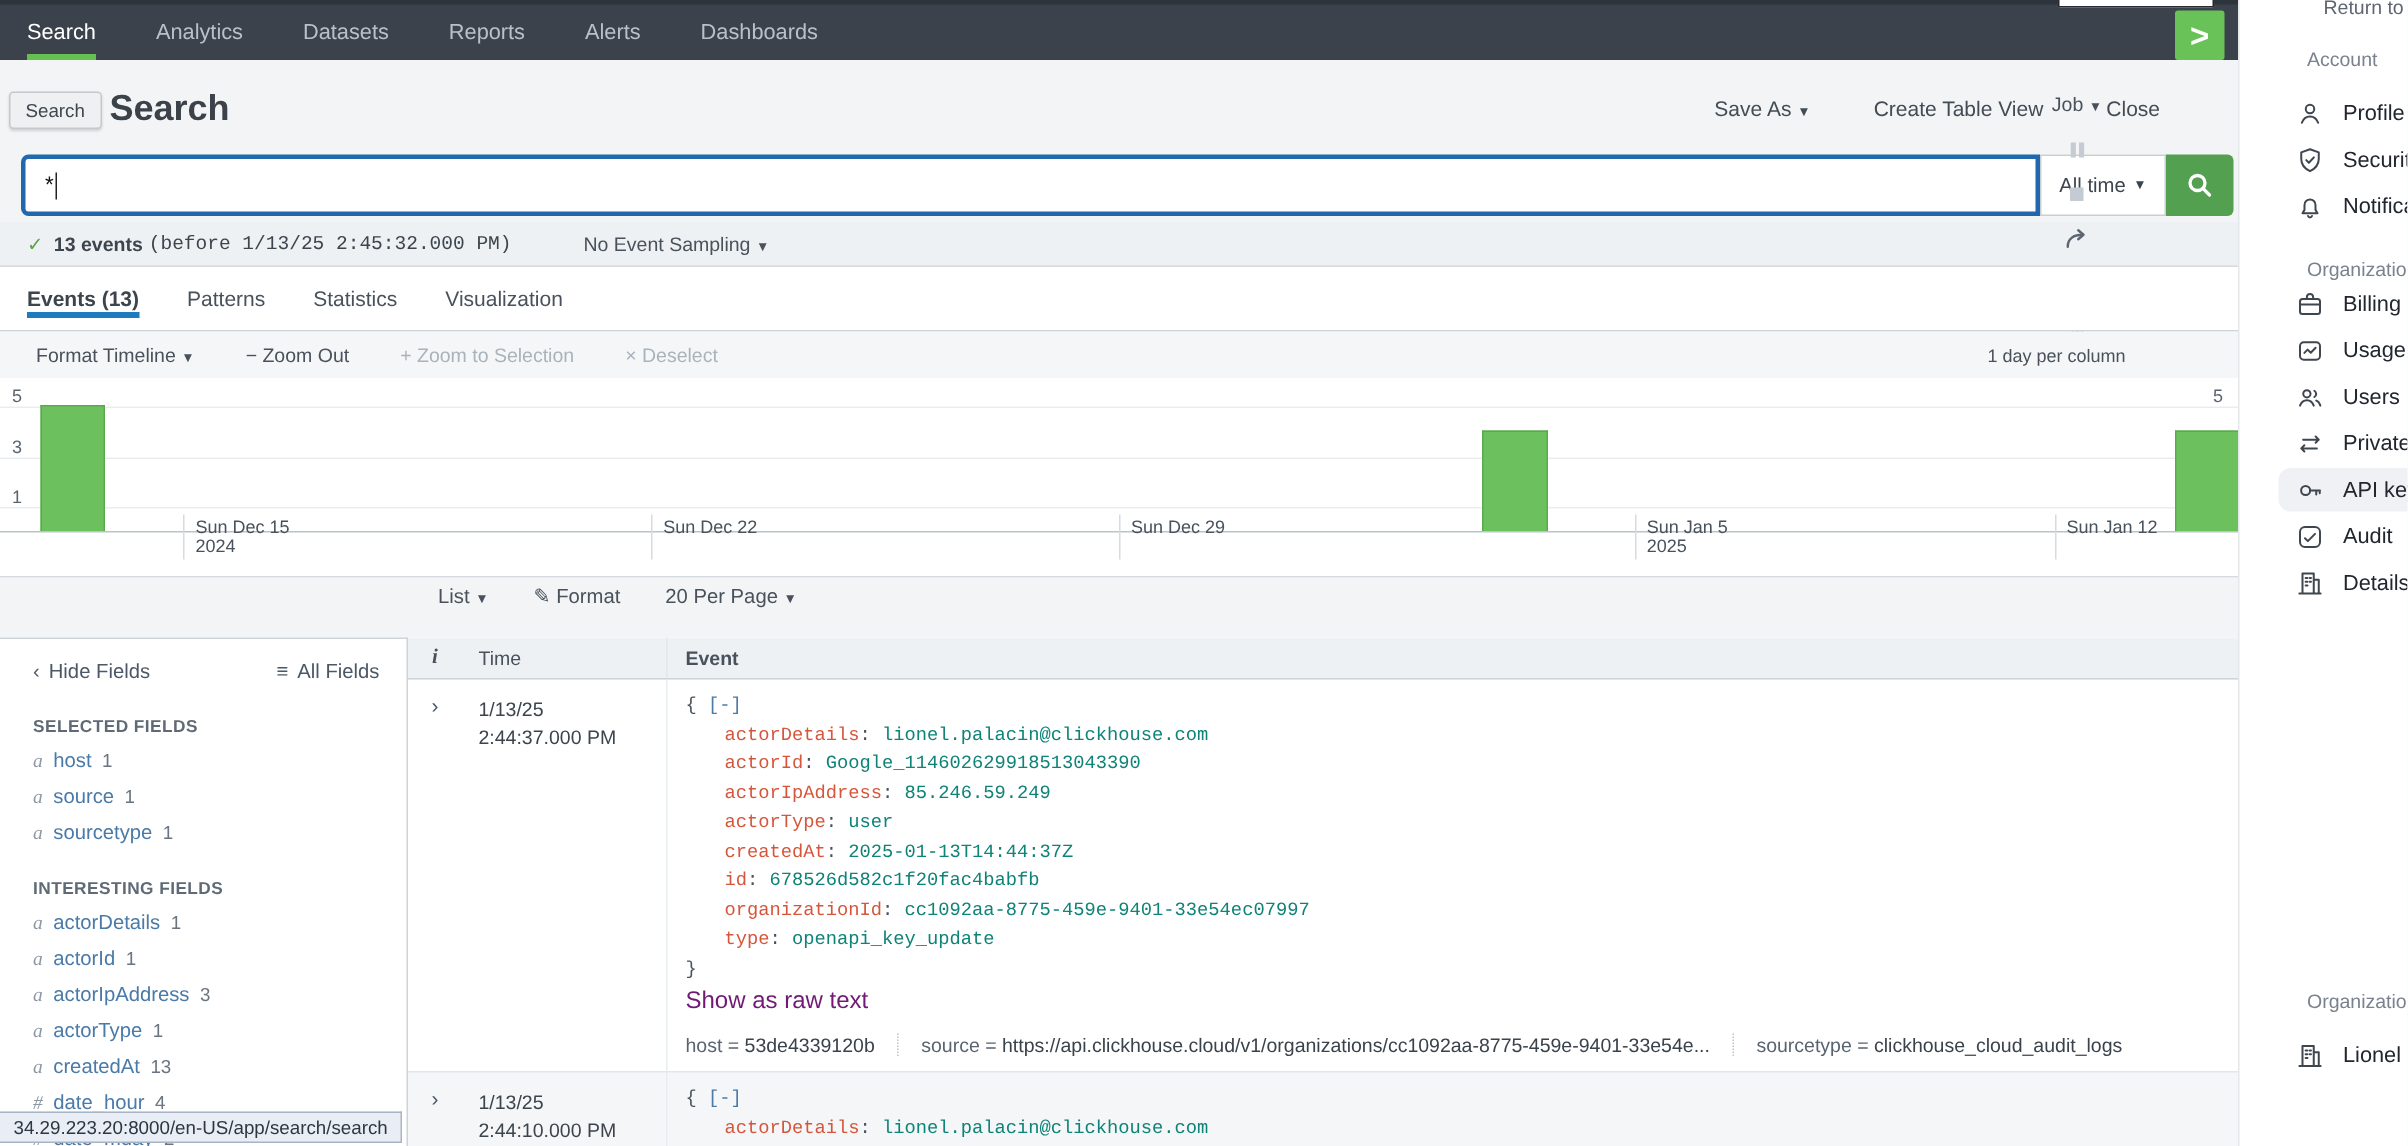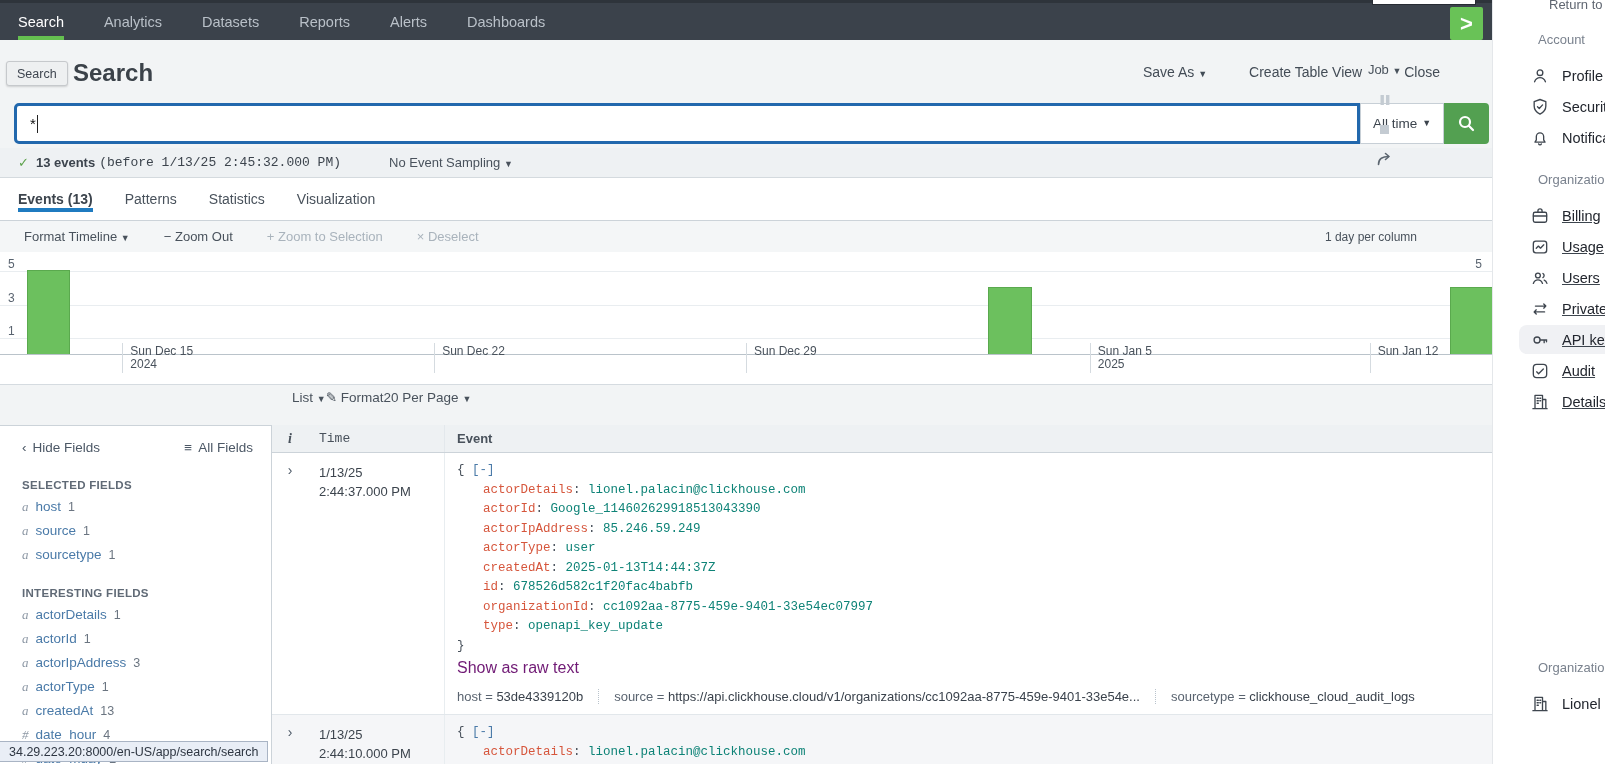--- a/index.html
+++ b/index.html
@@ -56,37 +56,37 @@
   
   .timeline { position:absolute; left:0; top:252px; width:100%; height:133px; background:#fff; border-bottom:1px solid #d5dbe0; }
   .plot { position:absolute; left:0; top:0; width:100%; height:103px; border-bottom:1px solid #bac3ca; }
   .gridline { position:absolute; left:0; width:100%; height:1px; background:#e9edf0; }
   .ylab { position:absolute; font-size:12px; color:#5a6470; }
   .tl-bar { position:absolute; bottom:0; background:#6cc05e; border:1px solid #5aa94e; border-bottom:none; }
   .xaxis { position:absolute; left:0; top:91px; width:100%; height:30px; }
   .xtick { position:absolute; top:0; height:30px; border-left:1px solid #d5dbe0; padding:2px 0 0 7px; font-size:12px; color:#49525c; line-height:13px; white-space:nowrap; }
 
   
-  .list-controls { position:absolute; left:292px; top:377px; height:40px; display:flex; align-items:center; font-size:13.5px; color:#49525c; }
+  .list-controls { position:absolute; left:292px; top:377px; height:40px; display:flex; align-items:center; gap:30px; font-size:13.5px; color:#49525c; }
 
   
   .fields-panel { position:absolute; left:0; top:425px; width:272px; bottom:0; background:#fff; border-top:1px solid #ccd3d9; border-right:1px solid #ccd3d9; padding:14px 0 0 22px; overflow:hidden; }
   .fields-head { display:flex; justify-content:space-between; padding-right:18px; font-size:13.5px; color:#4c5866; }
   .fields-head .fh { cursor:pointer; display:flex; gap:6px; align-items:center; }
   .fields-sec-title { margin-top:24px; font-size:11.5px; font-weight:bold; color:#606a76; letter-spacing:.3px; }
   .field-row { margin-top:8px; font-size:13.5px; display:flex; gap:7px; align-items:baseline; white-space:nowrap; }
   .field-type { font-style:italic; font-family:"Liberation Serif", serif; color:#8d98a5; font-size:13px; }
   .field-link { color:#4a7aa8; cursor:pointer; }
   .field-count { color:#6b7581; font-size:12.5px; }
 
   
   .events-table { position:absolute; left:272px; top:425px; right:0; bottom:0; background:#fff; overflow:hidden; }
   .etab-header { display:flex; height:28px; background:#eef1f3; border-bottom:1px solid #ccd3d9; font-size:13px; color:#49525c; align-items:center; }
   .col-i { width:36px; flex:none; text-align:center; }
-  .col-time { width:136px; flex:none; padding-left:11px;font-family:Liberation Mono, monospace; }
+  .col-time { width:136px; flex:none; padding-left:11px; }
   .col-event { flex:1; padding-left:12px; border-left:1px solid #e3e8ec; align-self:stretch; display:flex; align-items:center;font-weight:bold; }
   .hdr-i { font-family:"Liberation Serif", serif; font-style:italic; font-weight:bold; font-size:14px; }
   .event-row { display:flex; align-items:stretch; }
   .event-row.alt { background:#f5f6f8; border-top:1px solid #e2e7eb; }
   .row-chevron { width:36px; flex:none; text-align:center; padding-top:9px; color:#4c5866; font-size:14px; cursor:pointer; }
   .cell-time { width:136px; flex:none; padding:10px 0 0 11px; font-size:13px; line-height:19px; color:#3c444d; }
   .cell-event { flex:1; border-left:1px solid #e8edf0; padding:8px 14px 10px 12px; overflow:hidden; }
   .json { font-family:"Liberation Mono", "DejaVu Sans Mono", monospace; font-size:12.5px; line-height:19.5px; color:#49525c; white-space:nowrap; }
   .json .indent { padding-left:26px; }
   .jkey { color:#d6563c; }
@@ -403,21 +403,21 @@
                   <path d="M6 17h12l-1.6-2.7v-4a4.4 4.4 0 0 0-8.8 0v4z"></path>
                   <path d="M10.4 19.2a1.7 1.7 0 0 0 3.2 0"></path>
                 </svg>
               </span>
               <span>Notifications</span>
             </div>
           </div>
         </div>
         <div class="rp-section" style="top: 172px;">
           <div class="rp-title">Organization</div>
-          <div style="margin-top: 13px; text-decoration: underline;">
+          <div style="">
             <div class="rp-item">
               <span class="rp-icon">
                 <svg class="oicon" width="20" height="20" viewBox="0 0 24 24">
                   <rect x="4" y="7.5" width="16" height="12" rx="2"></rect>
                   <path d="M9.5 7.5V6a2.5 2.5 0 0 1 5 0v1.5M4 12h16"></path>
                 </svg>
               </span>
               <span>Billing</span>
             </div>
             <div class="rp-item">

